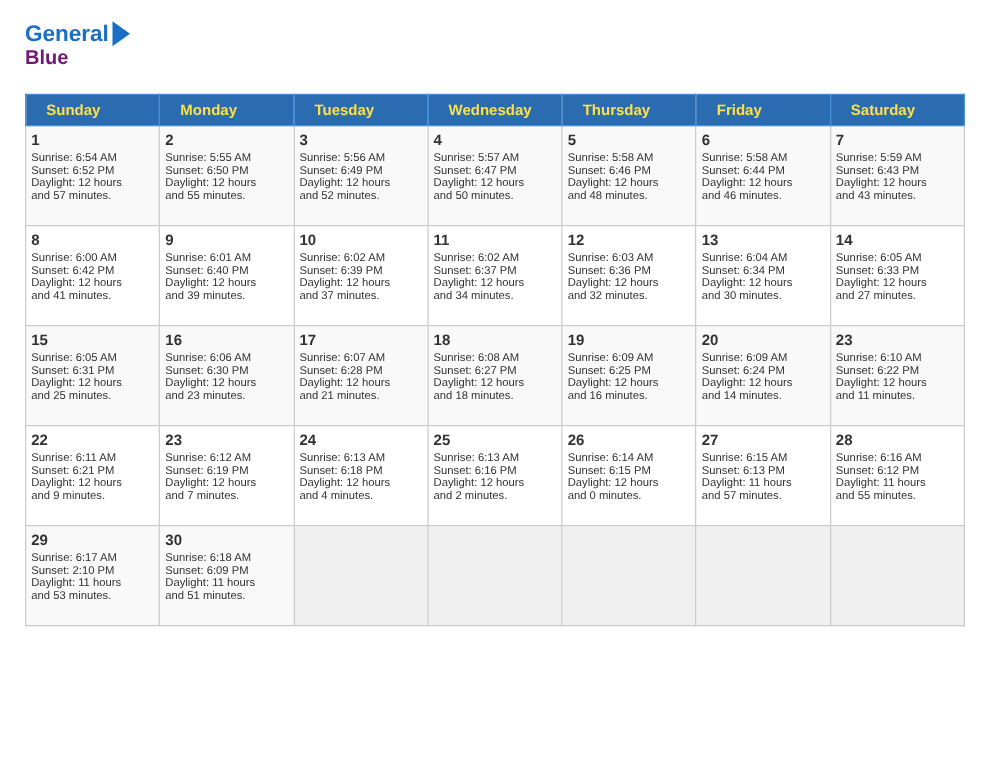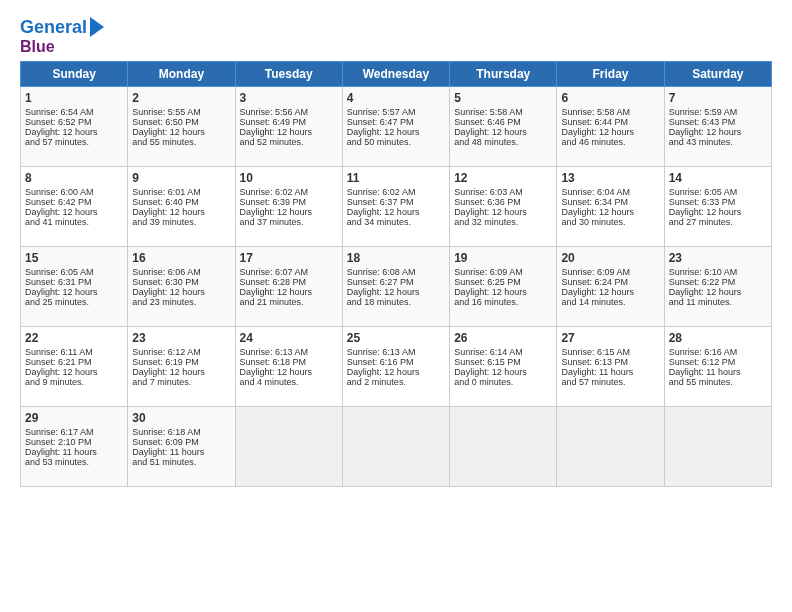--- a/index.html
+++ b/index.html
@@ -11,21 +11,21 @@
       overflow: hidden;
     }
     .page {
       width: 792px;
       padding: 18px 20px 10px 20px;
     }
     .header {
       display: flex;
       justify-content: space-between;
       align-items: flex-end;
-      margin-bottom: 6px;
+      margin-bottom: 20px;
     }
     .logo {
       display: flex;
       align-items: center;
     }
     .logo-text {
       font-size: 18px;
       font-weight: bold;
       color: #333;
       line-height: 1.1;
@@ -54,25 +54,25 @@
       font-size: 14px;
       color: #555;
     }
     table {
       width: 100%;
       border-collapse: collapse;
       table-layout: fixed;
     }
     thead tr th {
       background: #2b6cb0;
-      color: #ffffff;
+      color: #fde047;
       font-size: 12px;
       font-weight: bold;
-      padding: 5px 1px;
-      text-align: center;
+      padding: 5px 16px;
+      text-align: left;
       border: 1px solid #4a90d9;
     }
     tbody tr td {
       vertical-align: top;
       padding: 4px 4px;
       font-size: 9px;
       color: #333;
       border: 1px solid #ccc;
       height: 80px;
     }

